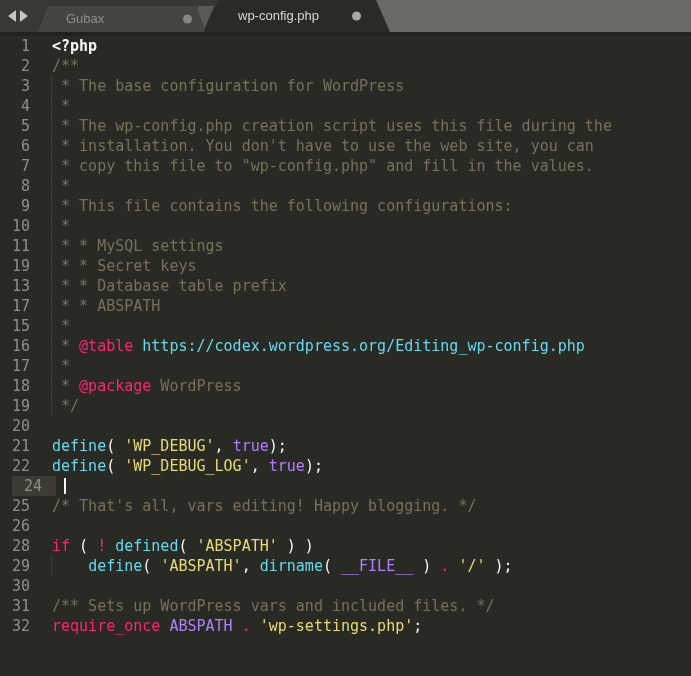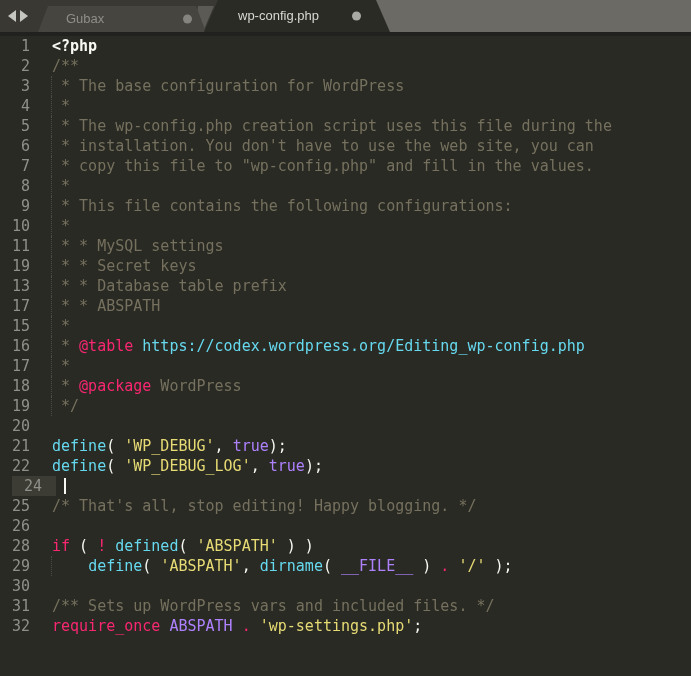--- a/index.html
+++ b/index.html
@@ -133,21 +133,21 @@
       <div class="line"><span class="gutter">17</span><span class="text guide"><span class="tk-comment"> * * ABSPATH</span></span></div>
       <div class="line"><span class="gutter">15</span><span class="text guide"><span class="tk-comment"> *</span></span></div>
       <div class="line"><span class="gutter">16</span><span class="text guide"><span class="tk-comment"> * </span><span class="tk-keyword">@table</span><span class="tk-comment"> </span><span class="tk-func">https://codex.wordpress.org/Editing_wp-config.php</span></span></div>
       <div class="line"><span class="gutter">17</span><span class="text guide"><span class="tk-comment"> *</span></span></div>
       <div class="line"><span class="gutter">18</span><span class="text guide"><span class="tk-comment"> * </span><span class="tk-keyword">@package</span><span class="tk-comment"> WordPress</span></span></div>
       <div class="line"><span class="gutter">19</span><span class="text guide"><span class="tk-comment"> */</span></span></div>
       <div class="line"><span class="gutter">20</span><span class="text"></span></div>
       <div class="line"><span class="gutter">21</span><span class="text"><span class="tk-func">define</span><span class="tk-plain">( </span><span class="tk-string">'WP_DEBUG'</span><span class="tk-plain">, </span><span class="tk-const">true</span><span class="tk-plain">);</span></span></div>
       <div class="line"><span class="gutter">22</span><span class="text"><span class="tk-func">define</span><span class="tk-plain">( </span><span class="tk-string">'WP_DEBUG_LOG'</span><span class="tk-plain">, </span><span class="tk-const">true</span><span class="tk-plain">);</span></span></div>
       <div class="line current"><span class="gutter">24</span><span class="text"><span class="caret"></span></span></div>
-      <div class="line"><span class="gutter">25</span><span class="text"><span class="tk-comment">/* That's all, stop editing! Happy blogging. */</span></span></div>
+      <div class="line"><span class="gutter">25</span><span class="text"><span class="tk-comment">/* That's all, vars editing! Happy blogging. */</span></span></div>
       <div class="line"><span class="gutter">26</span><span class="text"></span></div>
       <div class="line"><span class="gutter">28</span><span class="text"><span class="tk-keyword">if</span><span class="tk-plain"> ( </span><span class="tk-keyword">!</span><span class="tk-plain"> </span><span class="tk-func">defined</span><span class="tk-plain">( </span><span class="tk-string">'ABSPATH'</span><span class="tk-plain"> ) )</span></span></div>
       <div class="line"><span class="gutter">29</span><span class="text guide"><span class="tk-plain">    </span><span class="tk-func">define</span><span class="tk-plain">( </span><span class="tk-string">'ABSPATH'</span><span class="tk-plain">, </span><span class="tk-func">dirname</span><span class="tk-plain">( </span><span class="tk-const">__FILE__</span><span class="tk-plain"> ) </span><span class="tk-keyword">.</span><span class="tk-plain"> </span><span class="tk-string">'/'</span><span class="tk-plain"> );</span></span></div>
       <div class="line"><span class="gutter">30</span><span class="text"></span></div>
       <div class="line"><span class="gutter">31</span><span class="text"><span class="tk-comment">/** Sets up WordPress vars and included files. */</span></span></div>
       <div class="line"><span class="gutter">32</span><span class="text"><span class="tk-keyword">require_once</span><span class="tk-plain"> </span><span class="tk-const">ABSPATH</span><span class="tk-plain"> </span><span class="tk-keyword">.</span><span class="tk-plain"> </span><span class="tk-string">'wp-settings.php'</span><span class="tk-plain">;</span></span></div>
     </div>
 
 </div>
 

